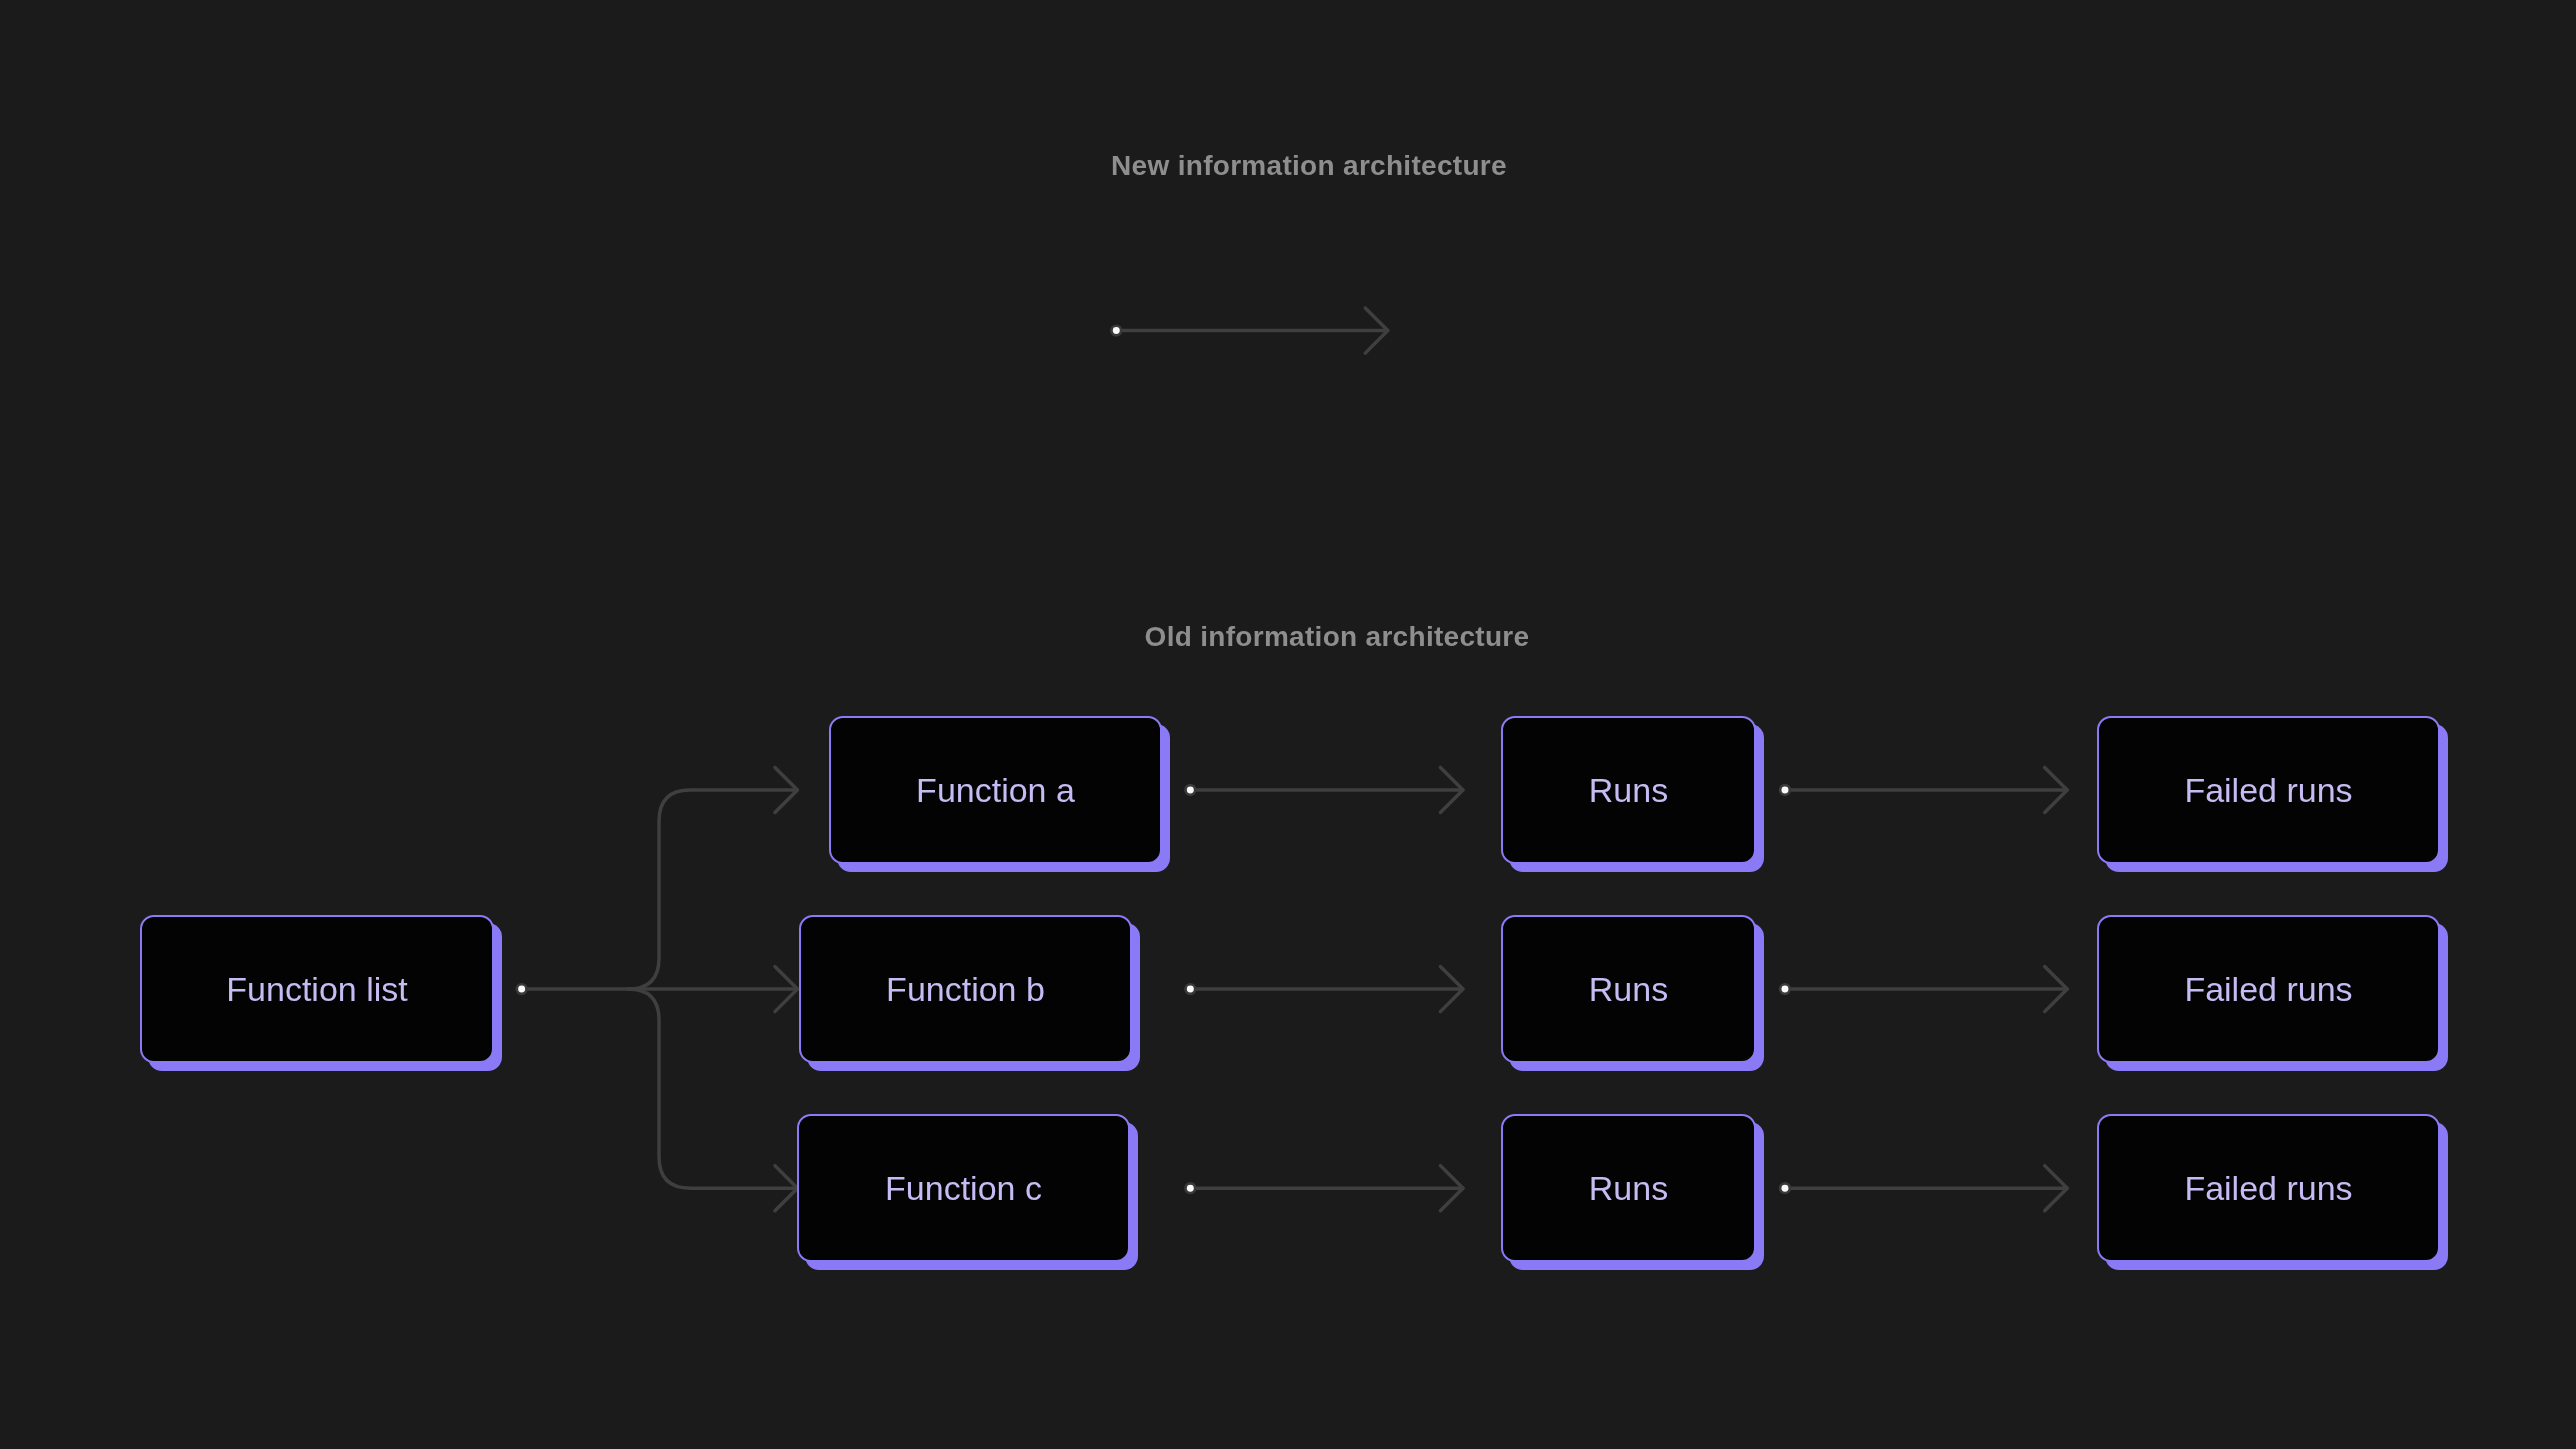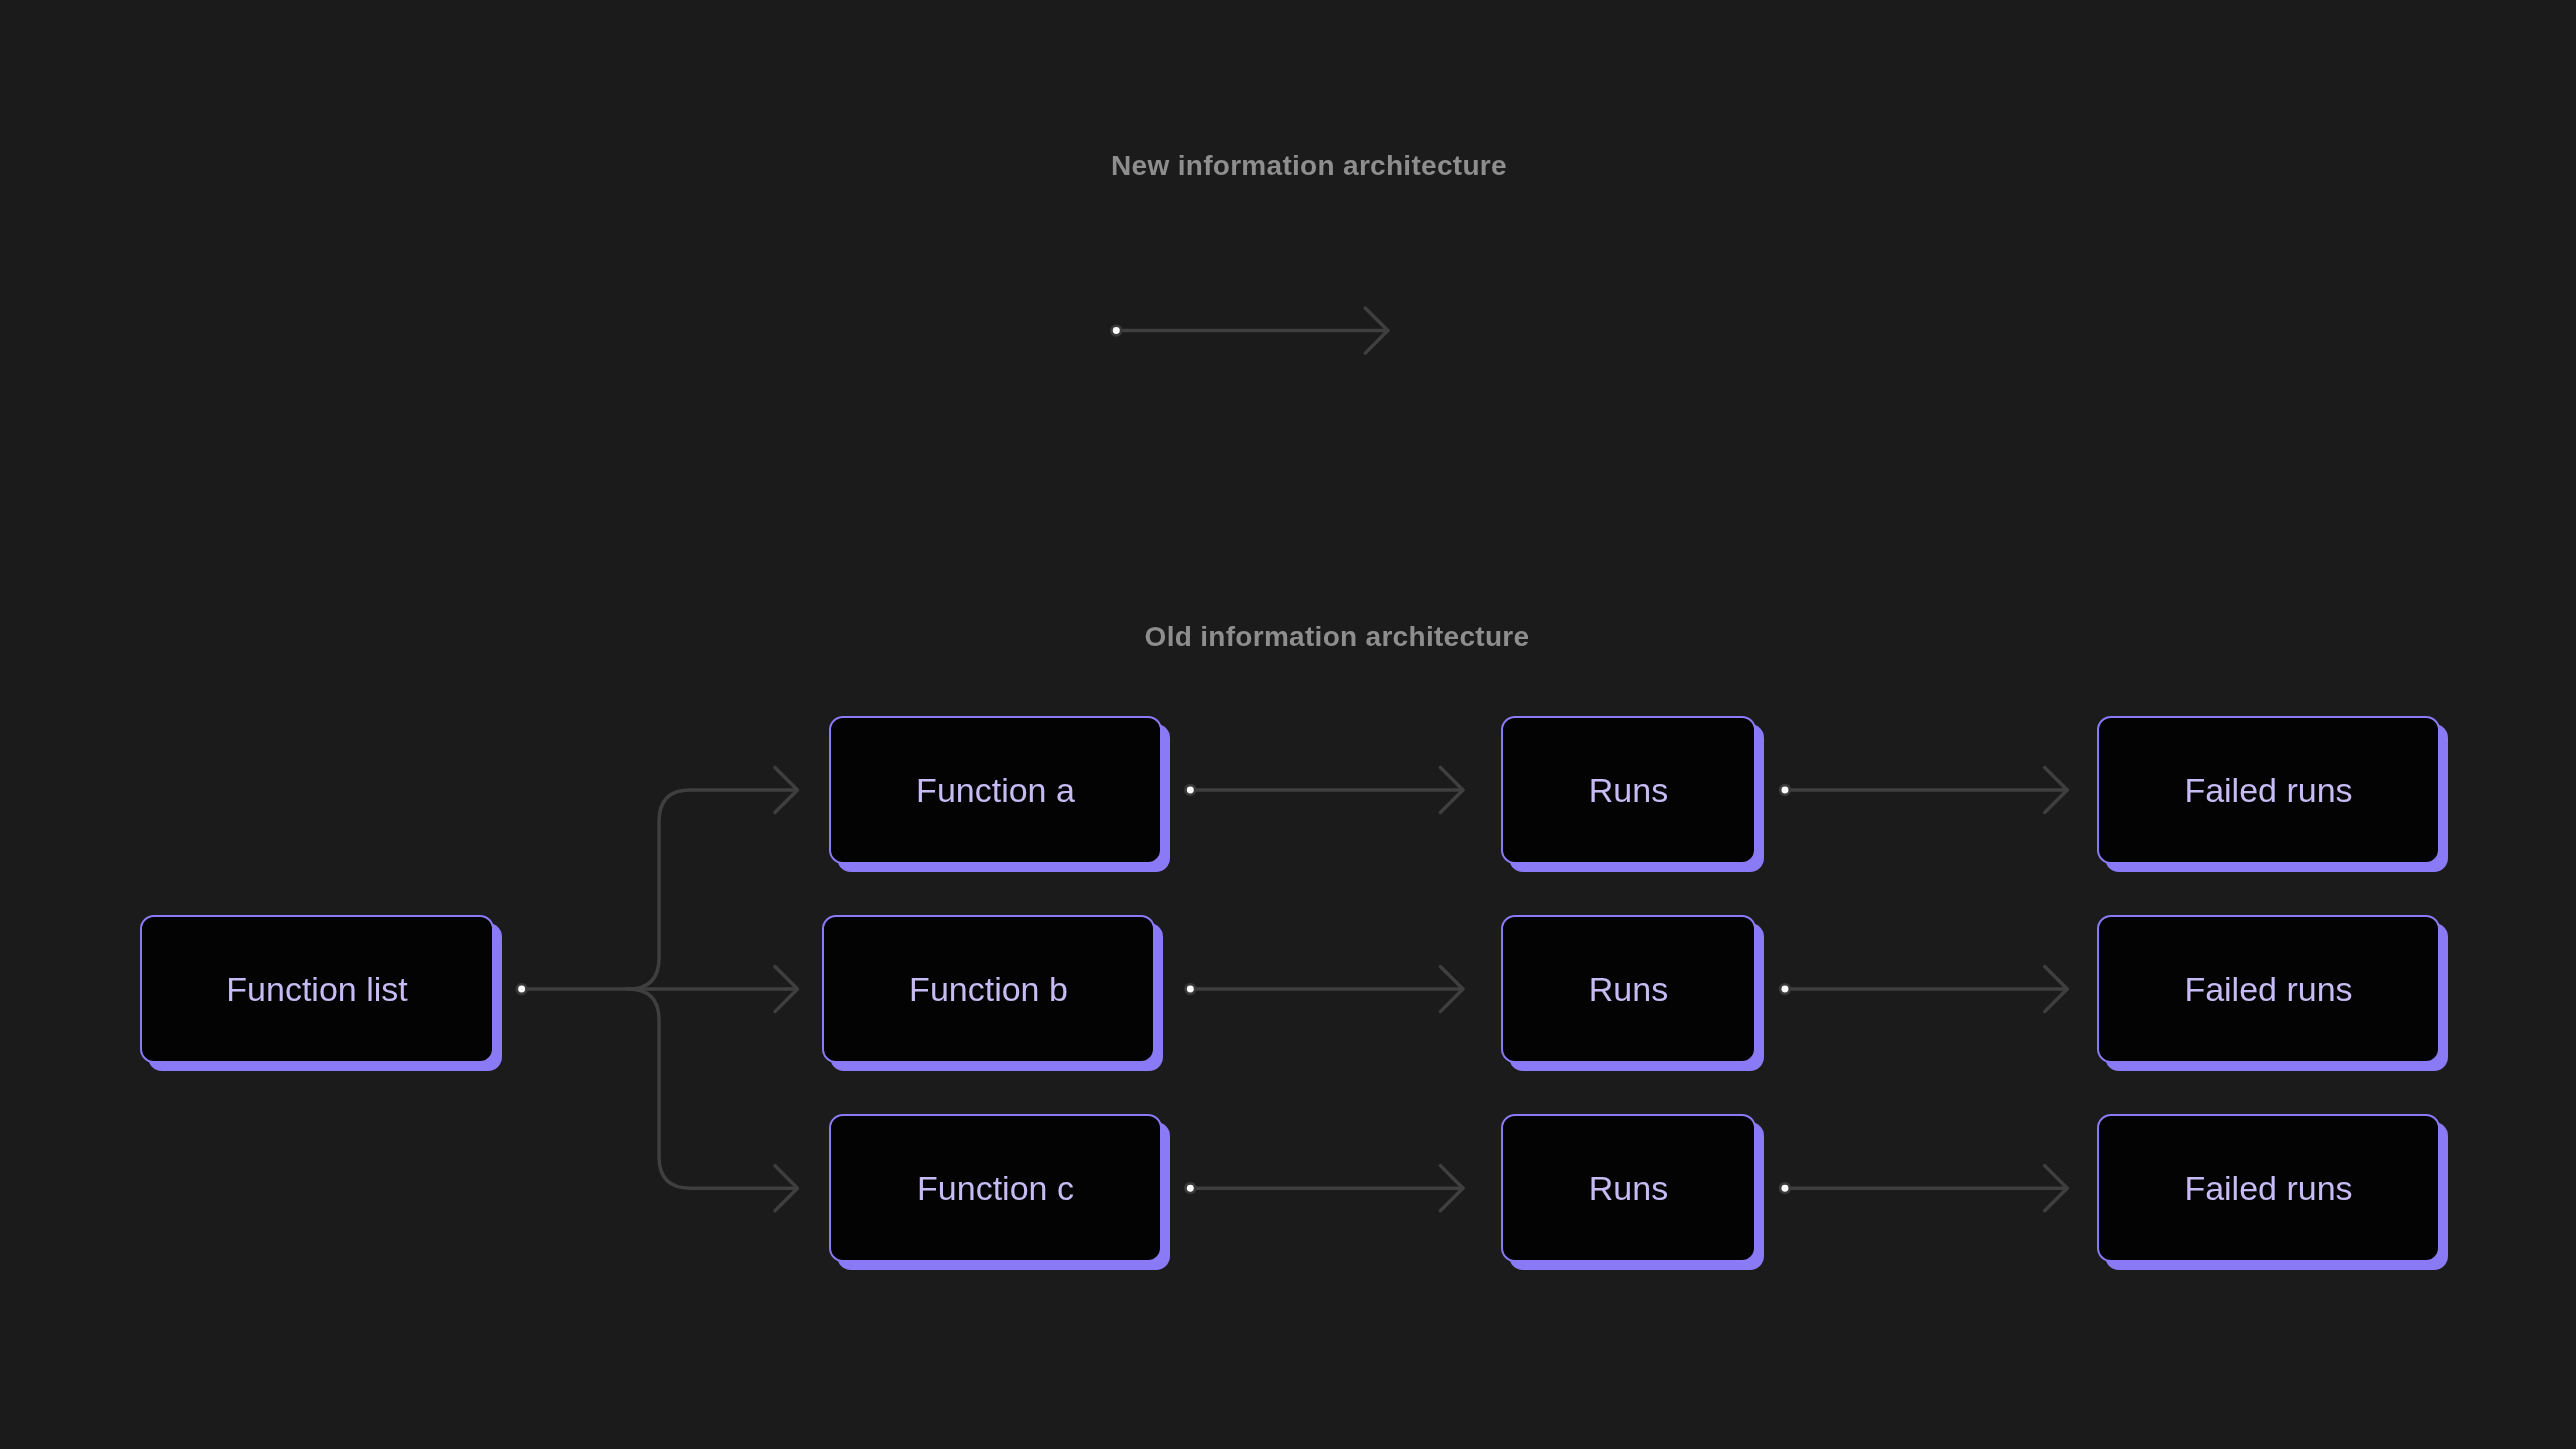--- a/index.html
+++ b/index.html
@@ -72,22 +72,22 @@
     border: 2.1px solid var(--purple-border);
     color: var(--purple-text);
     box-shadow: 8px 8px 0 0 var(--purple-border);
   }
   
   .n-all-runs        { left: 828px; top: 257px;  width: 263px; height: 148px; }
   .n-all-failed-runs { left: 1422px; top: 257px;  width: 370px; height: 148px; }
   
   .n-function-list   { left: 140px;  top: 915px; width: 354px; height: 148px; }
   .n-function-a      { left: 829px; top: 716px; width: 333px; height: 148px; }
-  .n-function-b      { left: 822px; top: 915px; width: 333px; height: 148px; }
-  .n-function-c      { left: 829px; top: 1114px; width: 333px; height: 148px; }
+  .n-function-b      { left: 799px; top: 915px; width: 333px; height: 148px; }
+  .n-function-c      { left: 797px; top: 1114px; width: 333px; height: 148px; }
   .n-runs-a          { left: 1501px; top: 716px; width: 255px; height: 148px; }
   .n-runs-b          { left: 1501px; top: 915px; width: 255px; height: 148px; }
   .n-runs-c          { left: 1501px; top: 1114px; width: 255px; height: 148px; }
   .n-failed-a        { left: 2097px; top: 716px; width: 343px; height: 148px; }
   .n-failed-b        { left: 2097px; top: 915px; width: 343px; height: 148px; }
   .n-failed-c        { left: 2097px; top: 1114px; width: 343px; height: 148px; }
   .t-new { left: 1309px; top: 150px; }
   .t-old { left: 1337px; top: 621px; text-align: center; }
 </style>
 </head>

